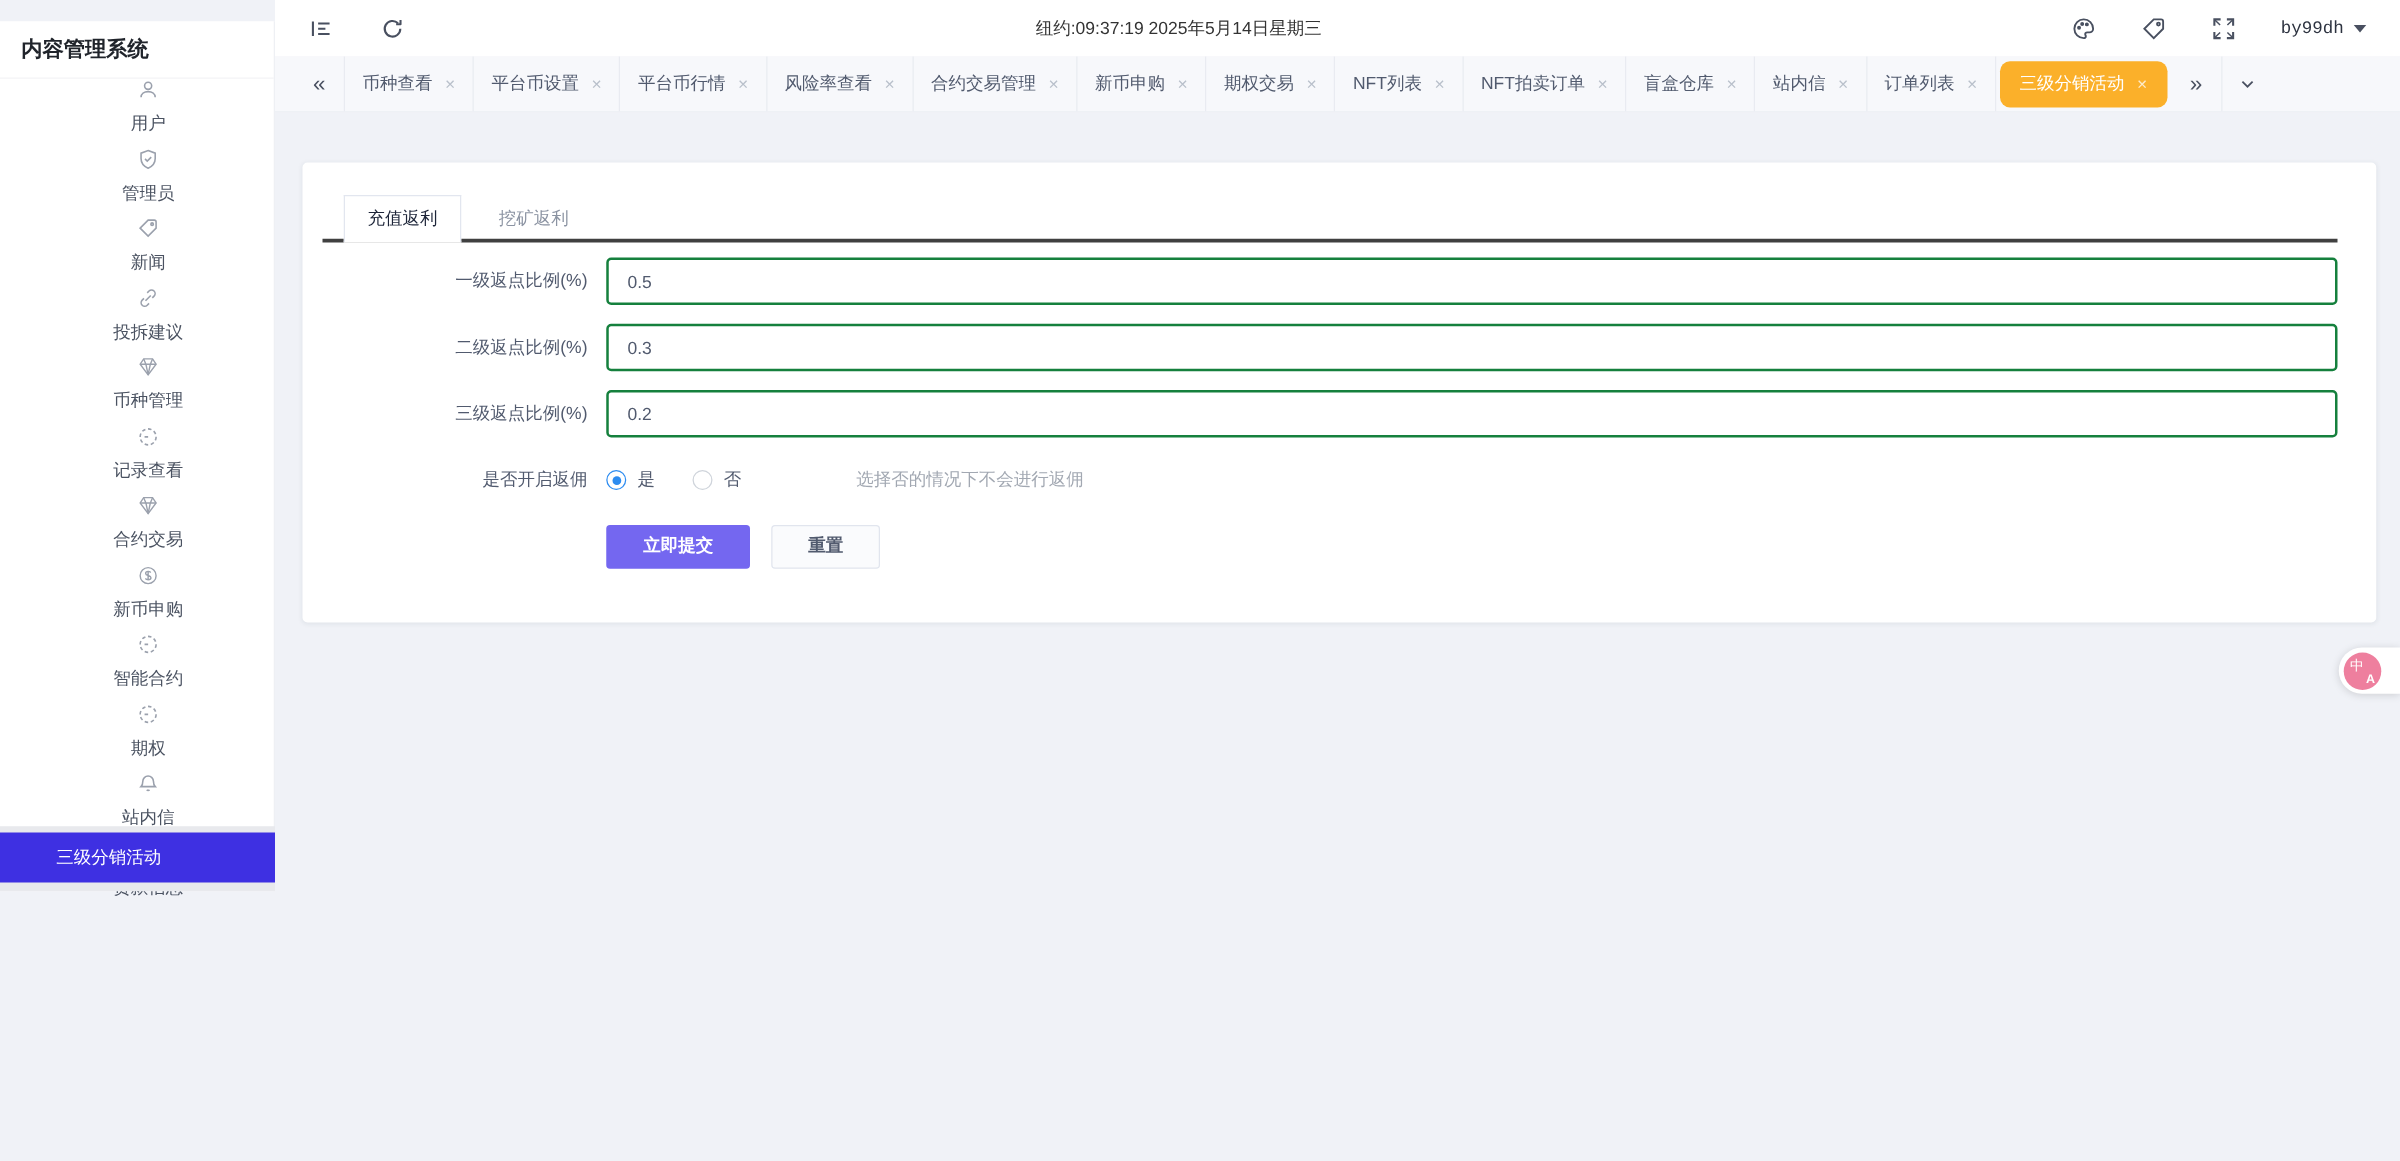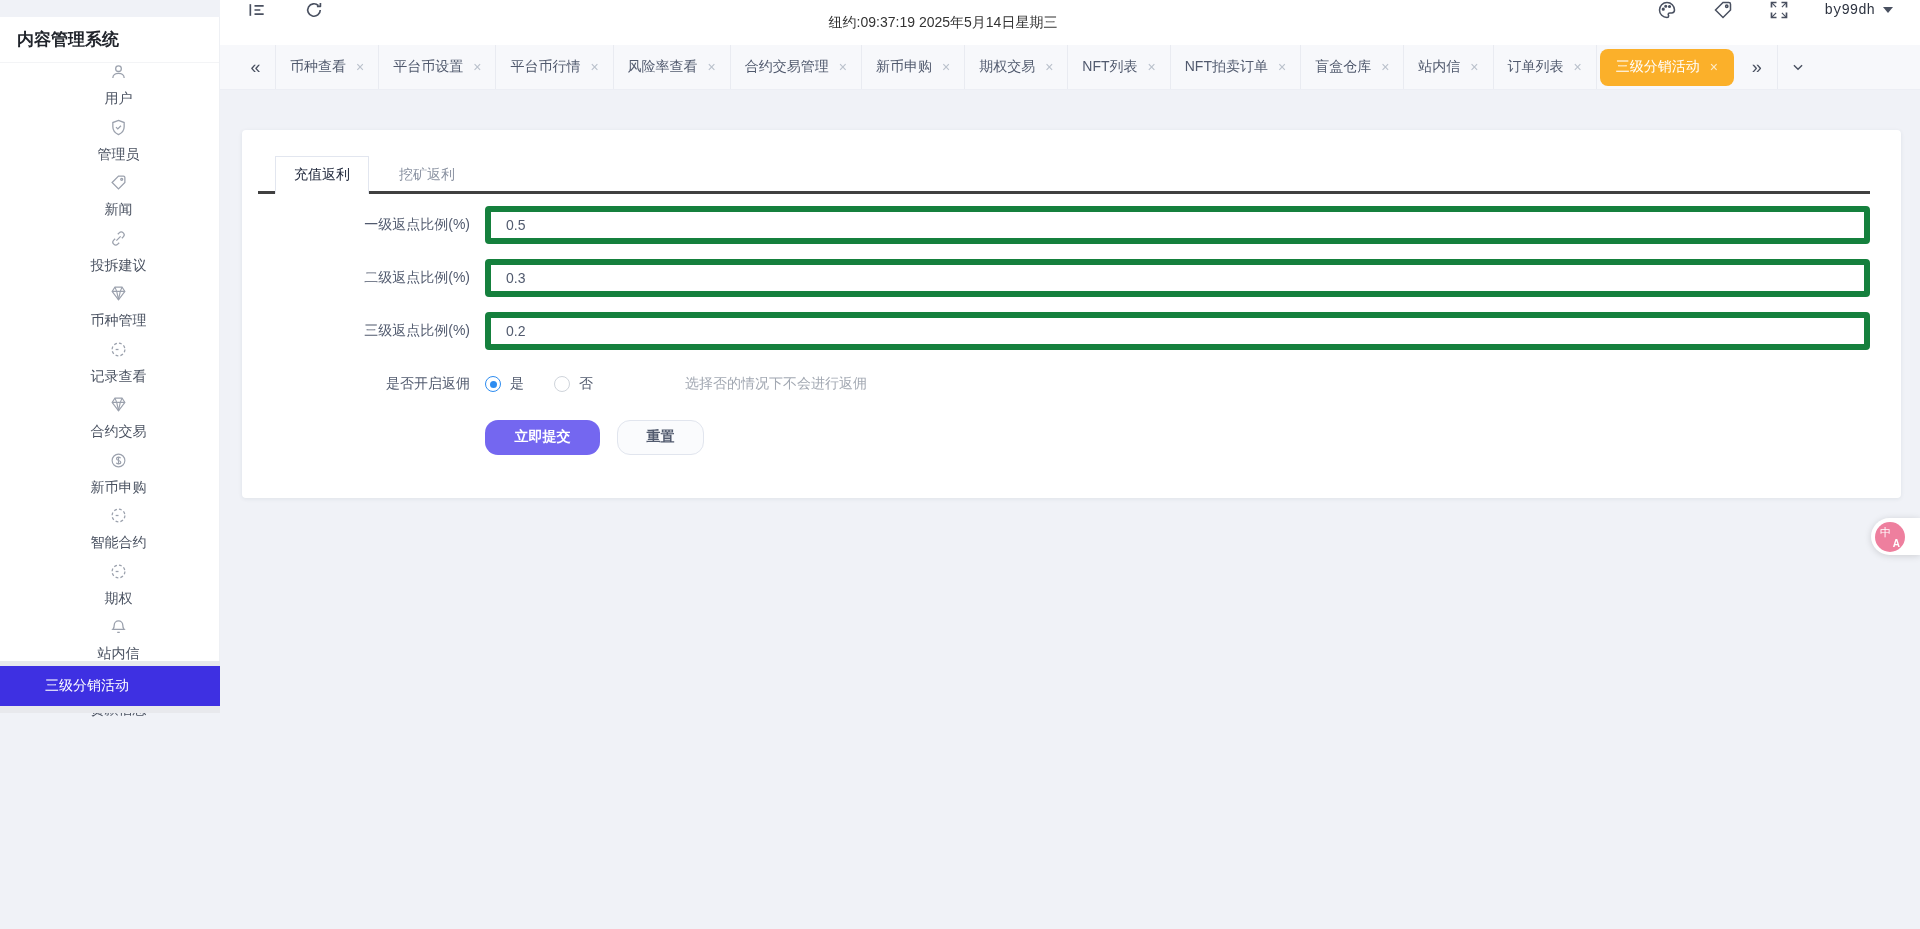--- a/index.html
+++ b/index.html
@@ -21,21 +21,21 @@
   .menu-item .mi-icon { width:17px; height:17px; color:#9ba1ad; flex:none; }
   .menu-item.active { color:#6355ee; }
   .menu-item.active .mi-icon { color:#6355ee; }
   .submenu { position:absolute; bottom:0; left:0; width:220px; background:#e8e9ed;
     padding:5px 0 7px; }
   .submenu-item { height:40px; background:#3e30e2; color:#fff; display:flex;
     align-items:center; padding-left:45px; font-size:14px; cursor:pointer; }
 
   
   .topbar { position:absolute; left:220px; top:0; right:0; height:45px; background:#fff;
-    display:flex; align-items:flex-start; z-index:2; }
+    display:flex; align-items:center; z-index:2; }
   .tb-left { display:flex; align-items:center; gap:37px; padding-left:27px; color:#495060; }
   .tb-iconbtn { width:20px; height:20px; color:#495060; cursor:pointer; }
   .tb-clock { position:absolute; left:723px; top:0; height:45px; display:flex;
     align-items:center; transform:translateX(-50%); font-size:14px; color:#333; }
   .tb-right { margin-left:auto; display:flex; align-items:center; gap:36px; padding-right:27px; }
   .tb-user { display:flex; align-items:center; gap:8px; font-size:14px; color:#2d3340; cursor:pointer;font-family:Liberation Mono, monospace; }
   .caret { width:0; height:0; border-left:5px solid transparent; border-right:5px solid transparent;
     border-top:6px solid #495060; }
 
   
@@ -59,32 +59,32 @@
   .card-tabs { margin:26px 31px 0 16px; border-bottom:3px solid #404040; display:flex;
     padding-left:17px; height:38px; }
   .ctab { height:38px; display:flex; align-items:center; padding:0 18px; font-size:14px;
     cursor:pointer; }
   .ctab.active { background:#fff; color:#1c2438; border:1px solid #e2e6ef; border-bottom:1px solid #fff;
     margin-bottom:-1px; }
   .ctab.plain { color:#8b93a2; padding:0 30px; }
   .form { margin-top:12px; padding:0 31px 0 16px; }
   .frow { display:flex; align-items:center; margin-bottom:15px; height:38px; }
   .flabel { width:227px; text-align:right; padding-right:15px; font-size:14px; color:#515a6e; flex:none; }
-  .finput { flex:1; height:38px; border:6px solid #15803d; border-radius:4px; padding:0 15px;
+  .finput { flex:1; height:38px; border:2px solid #15803d; border-radius:4px; padding:0 15px;
     font-size:14px; color:#515a6e; background:#fff; outline:none;
     font-family:"Liberation Sans","DejaVu Sans",sans-serif; }
   .radio-group { display:flex; align-items:center; gap:30px; }
   .radio-opt { display:flex; align-items:center; gap:9px; cursor:pointer; color:#515a6e; }
   .rdot { width:16px; height:16px; border-radius:50%; border:1.5px solid #cfd4db; background:#fff;
     display:flex; align-items:center; justify-content:center; }
   .rdot.checked { border-color:#2d8cf0; }
   .rdot.checked::after { content:""; width:7px; height:7px; border-radius:50%; background:#2d8cf0; }
   .hint { margin-left:92px; color:#a2a8b2; font-size:14px;font-family:Liberation Mono, monospace; }
   .btn-row { display:flex; align-items:center; margin-bottom:0; }
-  .btn { height:35px; border-radius:13px; font-size:14px; font-weight:bold; cursor:pointer;
+  .btn { height:35px; border-radius:3px; font-size:14px; font-weight:bold; cursor:pointer;
     font-family:"Liberation Sans","DejaVu Sans",sans-serif; }
   .btn-primary { width:115px; background:#7467f0; color:#fff; border:none; }
   .btn-plain { width:87px; background:#fafbfd; border:1px solid #e1e5ee; color:#515a6e; margin-left:17px; }
 
   
   .translate-badge { position:absolute; right:0; top:518px; width:49px; height:37px; background:#fff;
     border-radius:19px 0 0 19px; box-shadow:0 1px 7px rgba(0,0,0,.15); display:flex; align-items:center;
     padding-left:4px; z-index:5; cursor:pointer; }
   .tr-circle { width:30px; height:30px; border-radius:50%; background:#ee7f9e; color:#fff; position:relative; }
   .tr-zh { position:absolute; top:3px; left:5px; font-size:11px; }

